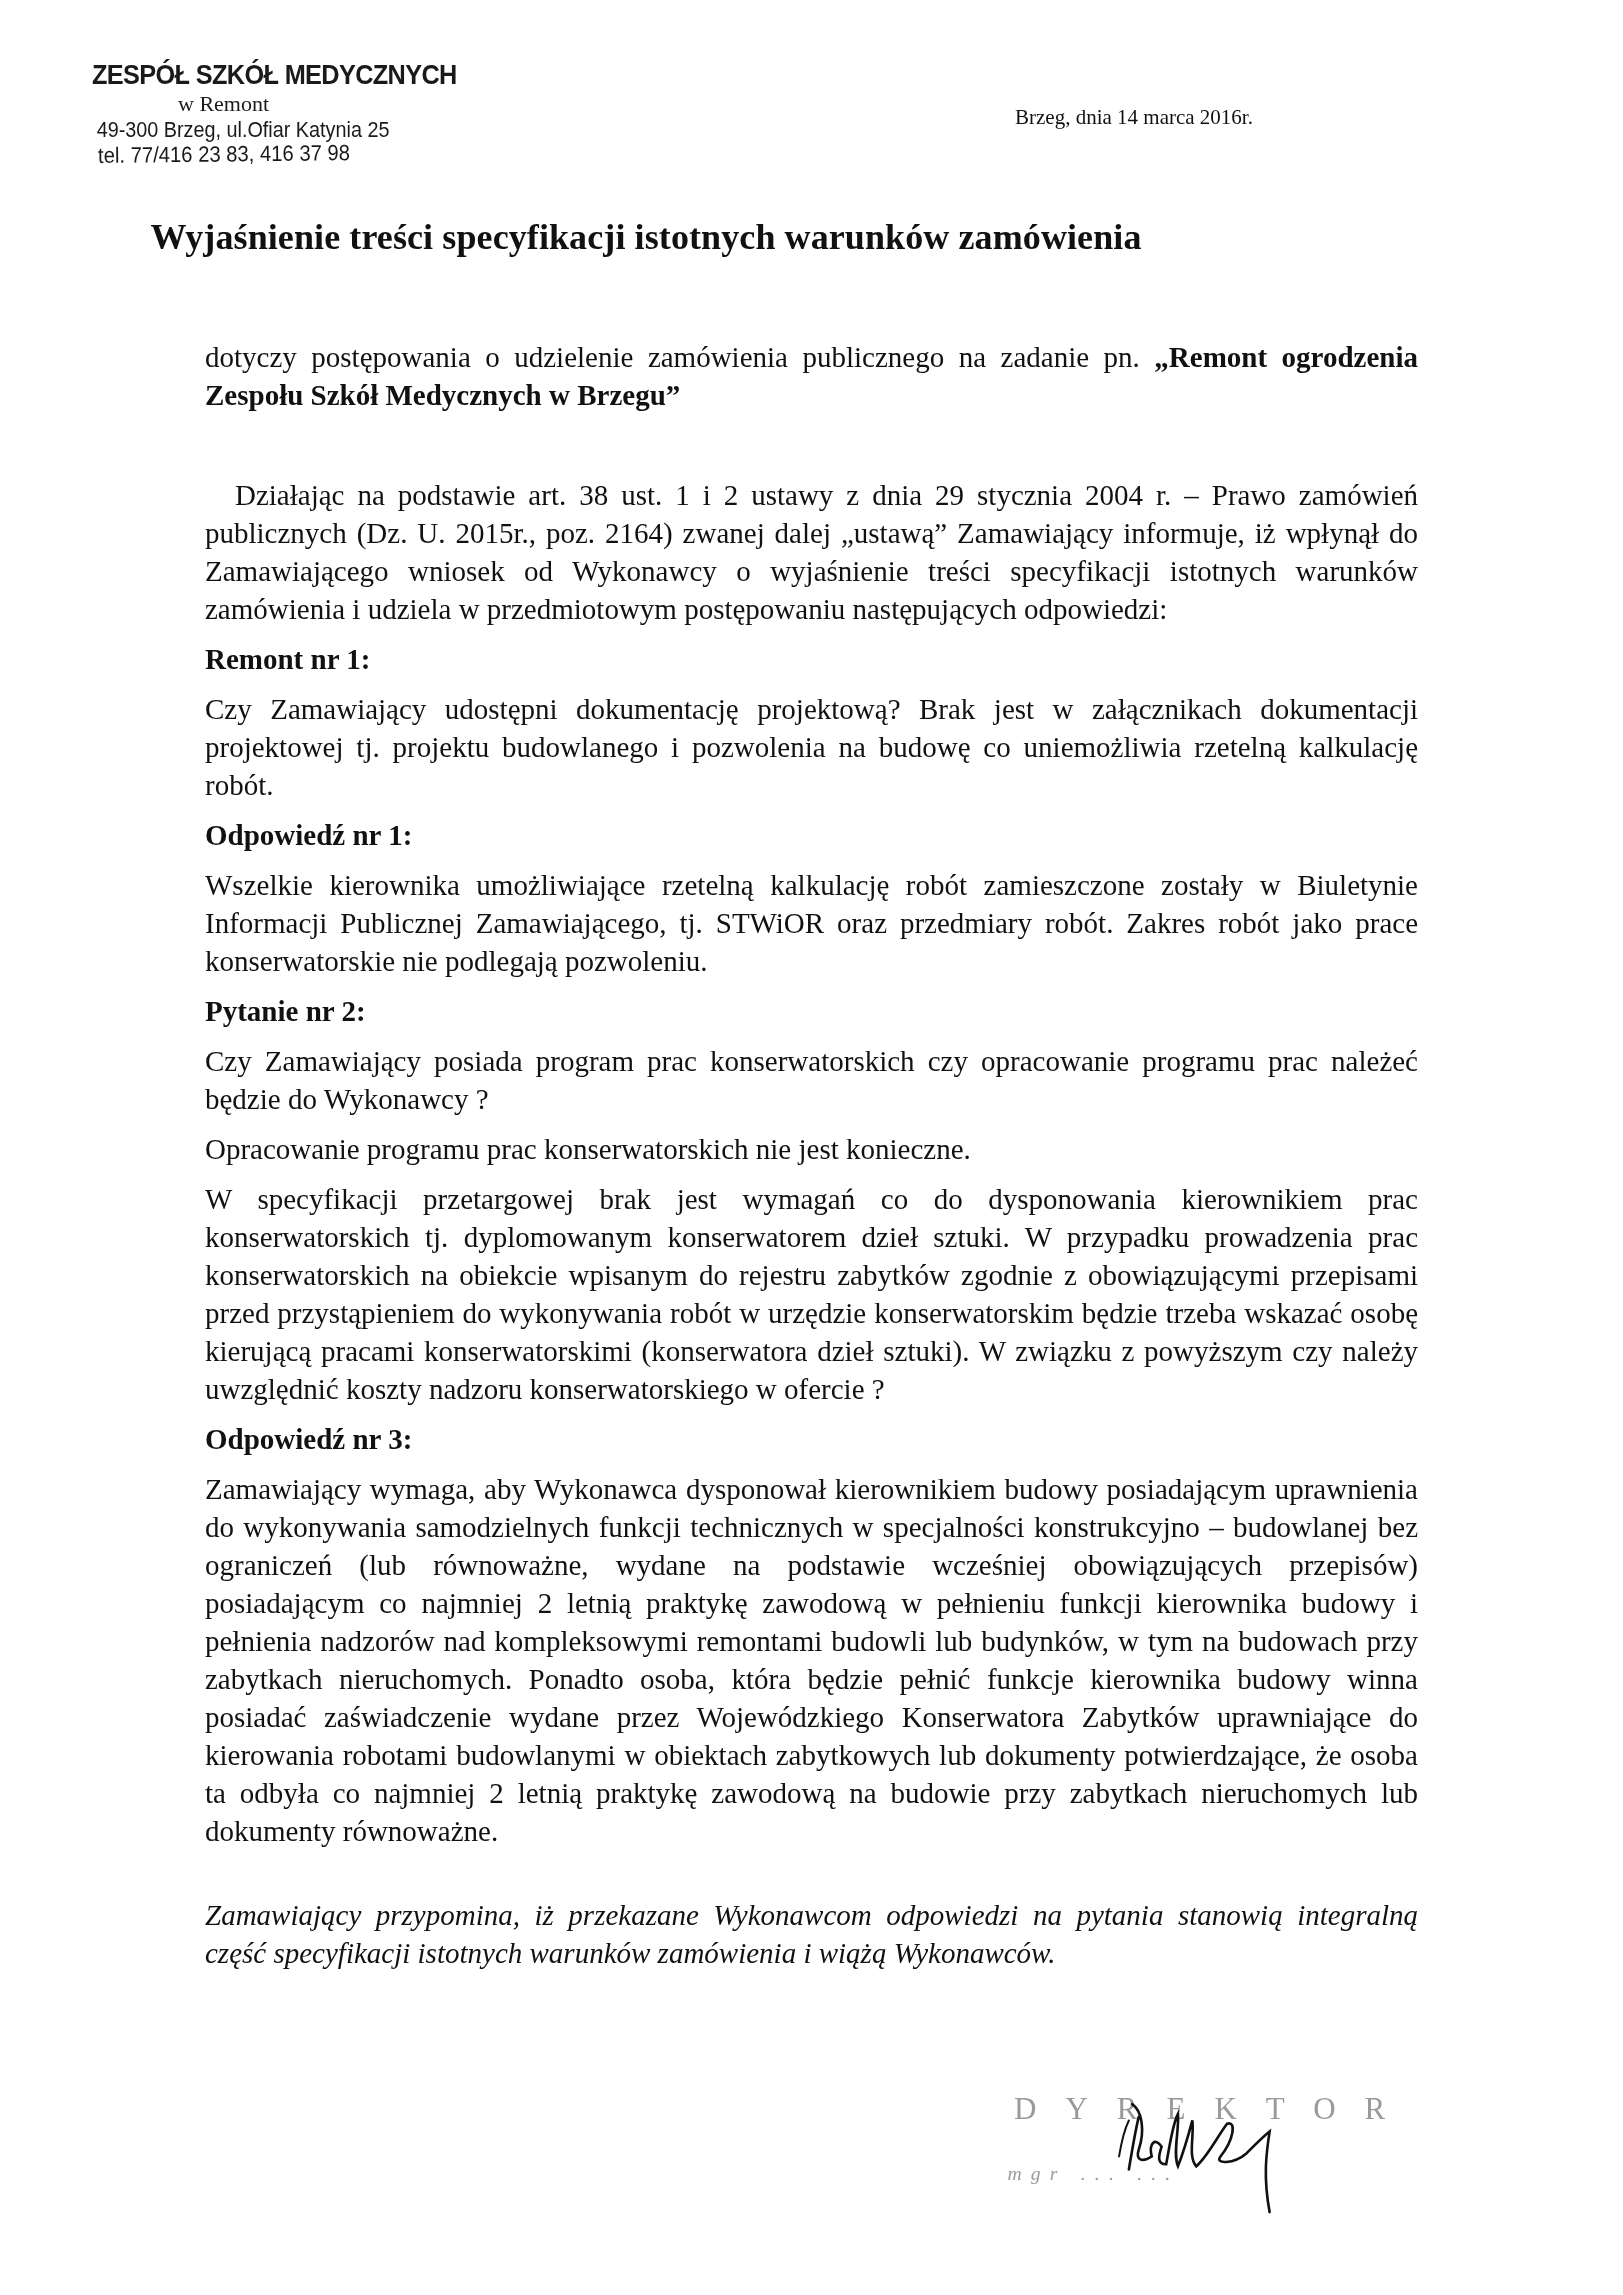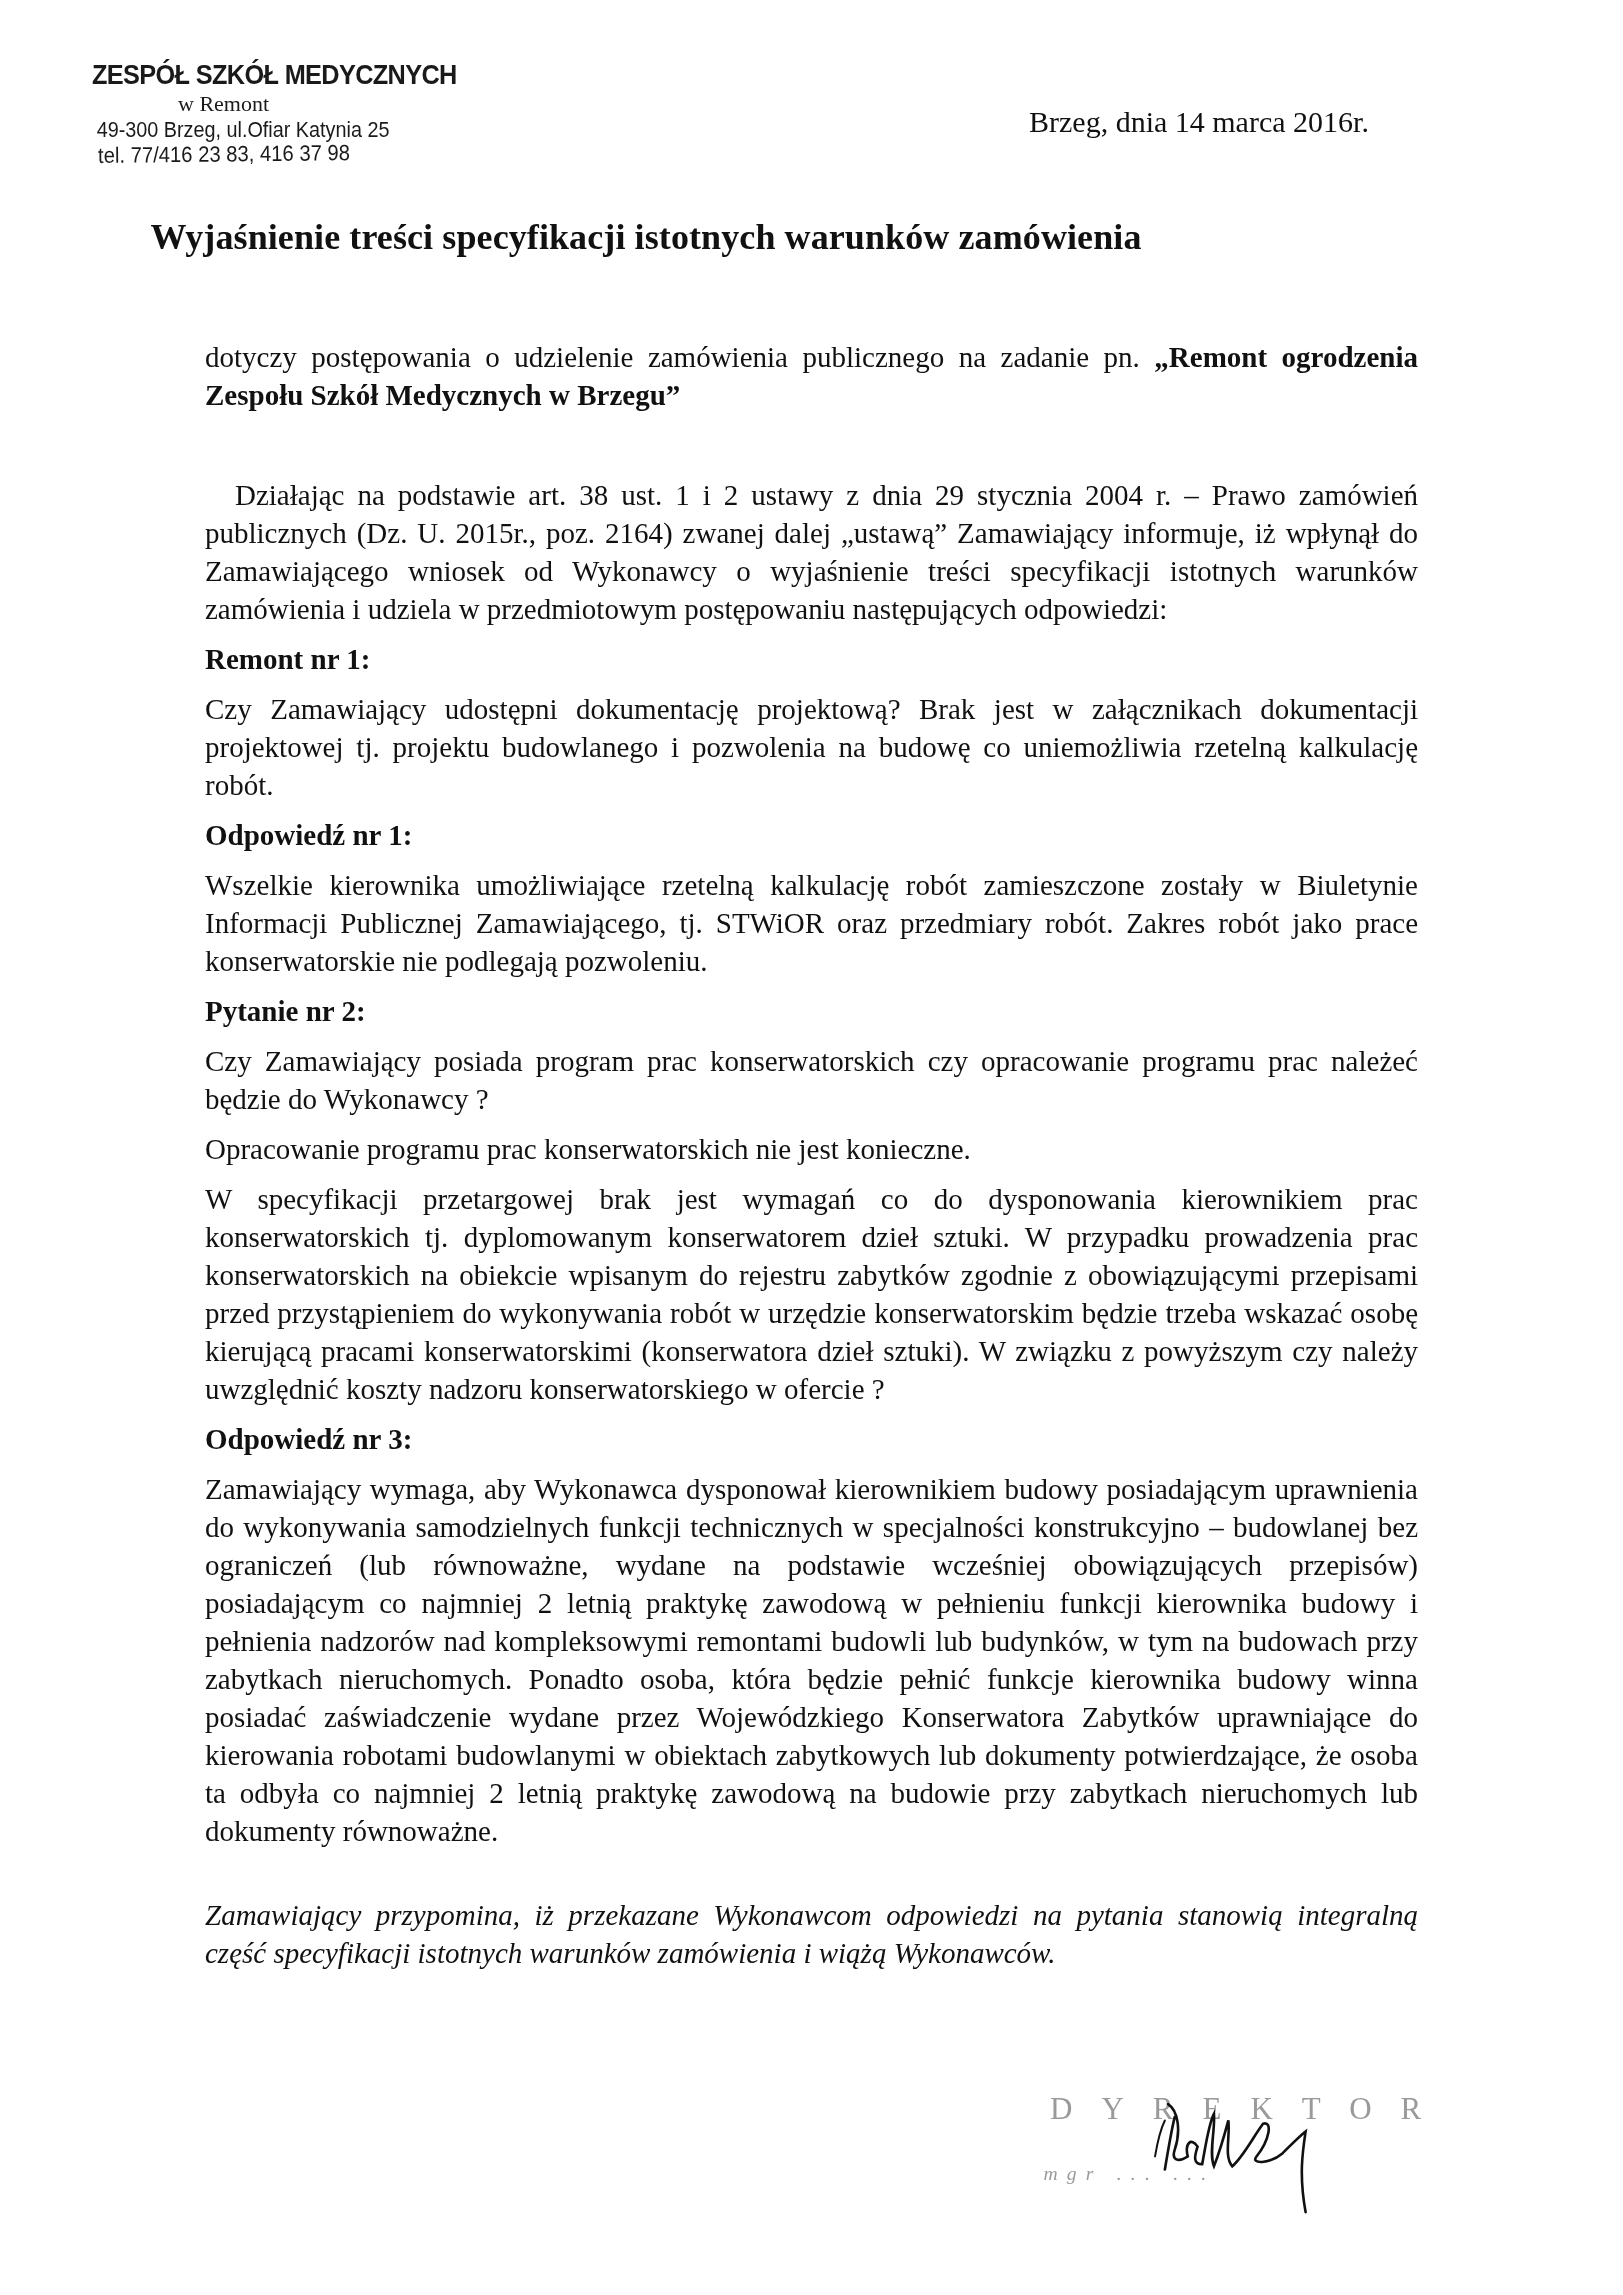--- a/index.html
+++ b/index.html
@@ -49,23 +49,22 @@
       font-size: 22px;
       padding-left: 6.5px;
       white-space: nowrap;
       transform: scaleX(0.92) rotate(-0.6deg);
       transform-origin: left center;
     }
     .date {
       position: absolute;
       left: 1015px;
       top: 105px;
-      font-size: 30px;
+      font-size: 21px;
       white-space: nowrap;
-      margin-left: 14px;
     }
     .title {
       position: absolute;
       left: 0;
       width: 1292px;
       top: 216px;
       text-align: center;
       font-size: 36px;
       font-weight: bold;
       letter-spacing: 0.1px;
@@ -94,21 +93,21 @@
     .qa-heading {
       font-weight: bold;
       margin: 0;
     }
     .closing {
       margin-top: 46px !important;
       font-style: italic;
     }
     .signature {
       position: absolute;
-      left: 1037px;
+      left: 1001px;
       top: 2091px;
       width: 367px;
       height: 144px;
     }
     .signature .faded {
       position: absolute;
       color: #9a9a9a;
       font-family: "Liberation Serif", serif;
     }
     .signature .title-faded {

